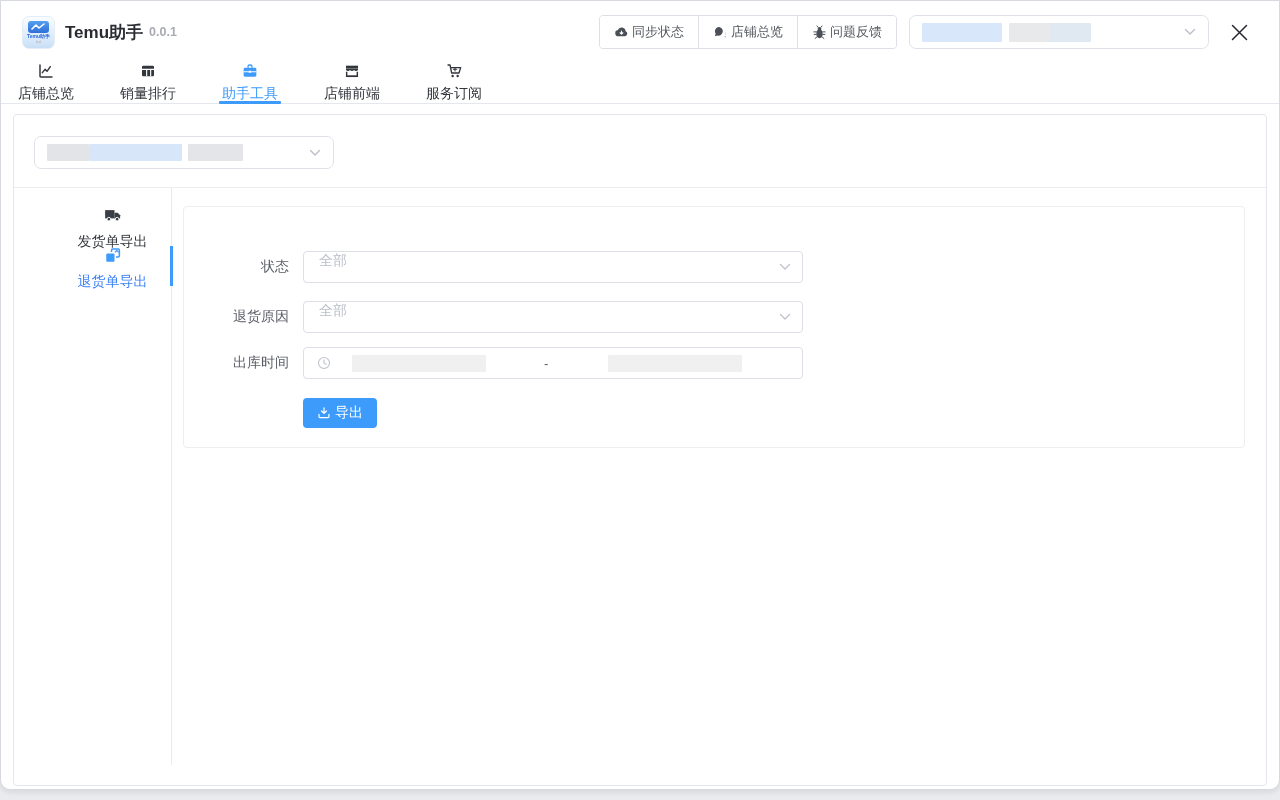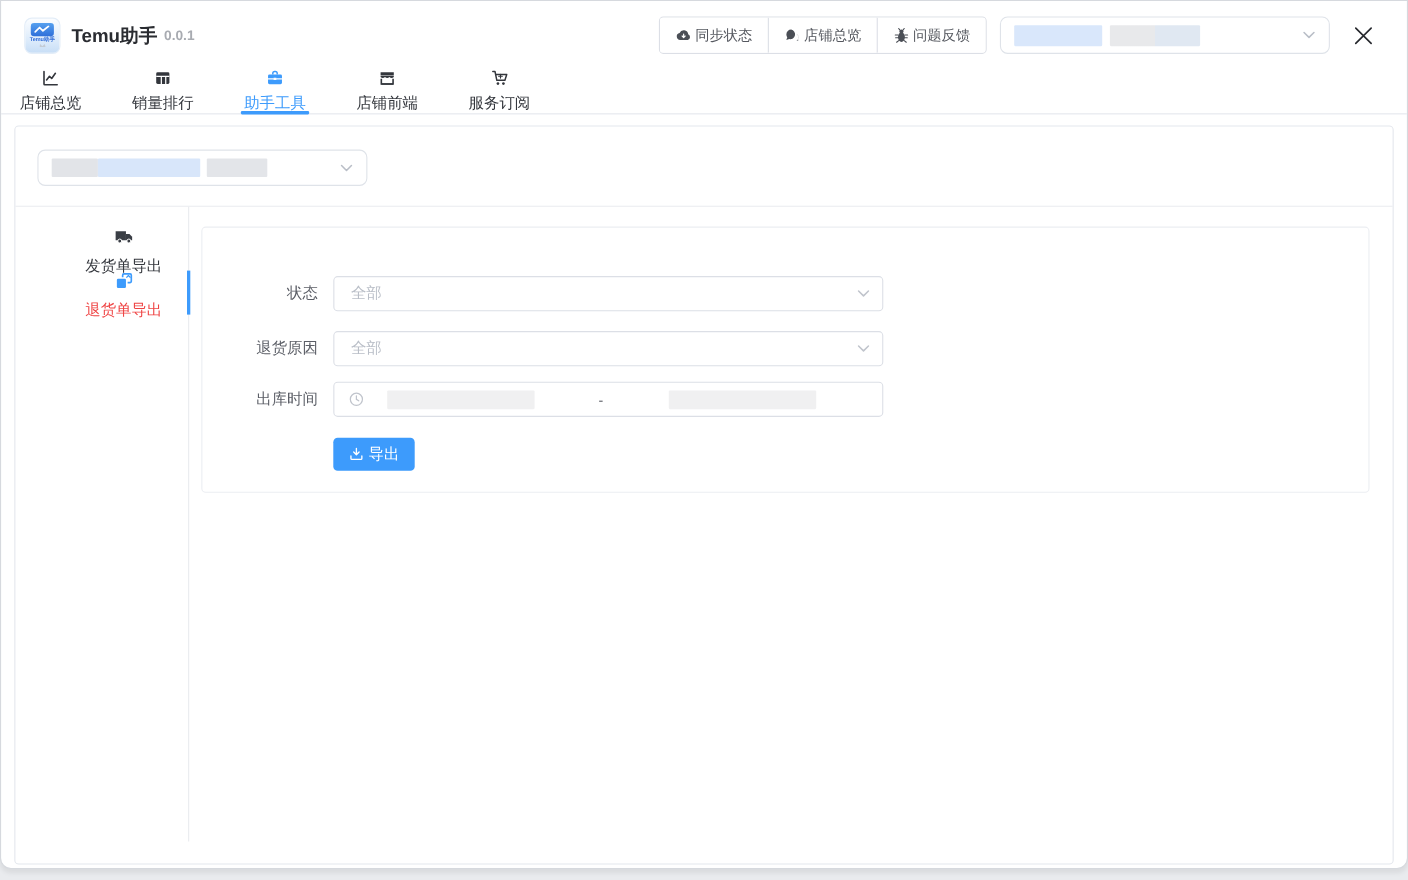--- a/index.html
+++ b/index.html
@@ -83,38 +83,38 @@
   .tselect .blobB { width:93px; background:#d8e6fa; }
   .tselect .blobC { width:55px; margin-left:6px; background:#e3e5e9; }
   .tselect .chev { margin-left:auto; }
 
   .card-body { flex:1; display:flex; align-items:stretch; }
   .sidebar { width:158px; border-right:1px solid #e9ebef; margin-bottom:20px; padding-top:18px; }
   .side-item {
     position:relative; height:40px; display:flex; align-items:center; gap:9px;
     padding-left:40px; font-size:14px; color:#33363c; cursor:pointer;flex-direction:column;
   }
-  .side-item.active { color:#ef4444;text-align:right; }
+  .side-item.active { color:#3b82f6;text-align:right; }
   .side-item.active .indicator {
     position:absolute; right:-2px; top:0; width:3px; height:100%; background:#3d9bfc;
   }
 
   .form-panel {
     flex:1; margin:18px 21px 0 11px; height:242px;
     border:1px solid #eceef2; border-radius:4px; background:#fff;
     padding-top:44px;
   }
   .frow { display:flex; align-items:center; }
   .frow + .frow.r2 { margin-top:18px; }
   .frow + .frow.r3 { margin-top:14px; }
   .flabel { width:105px; margin-right:14px; text-align:right; font-size:14px; color:#5b5e66; }
   .fselect {
     position:relative; width:500px; height:32px;
     border:1px solid #dcdfe6; border-radius:4px; background:#fff;
-    display:flex; align-items:center; padding:0 30px 0 15px; cursor:pointer;
+    display:flex; padding:0 30px 0 15px; cursor:pointer;
   }
   .fselect .val { font-size:14px; color:#b9bec7; }
   .fselect .chev { position:absolute; right:11px; top:50%; transform:translateY(-50%); }
 
   .frange {
     width:500px; height:32px; border:1px solid #dcdfe6; border-radius:4px;
     display:flex; align-items:center; padding:0 13px; background:#fff; cursor:text;
   }
   .frange .rblob { width:134px; height:17px; background:#f0f0f1; border-radius:1px; }
   .frange .rb1 { margin-left:21px; }

